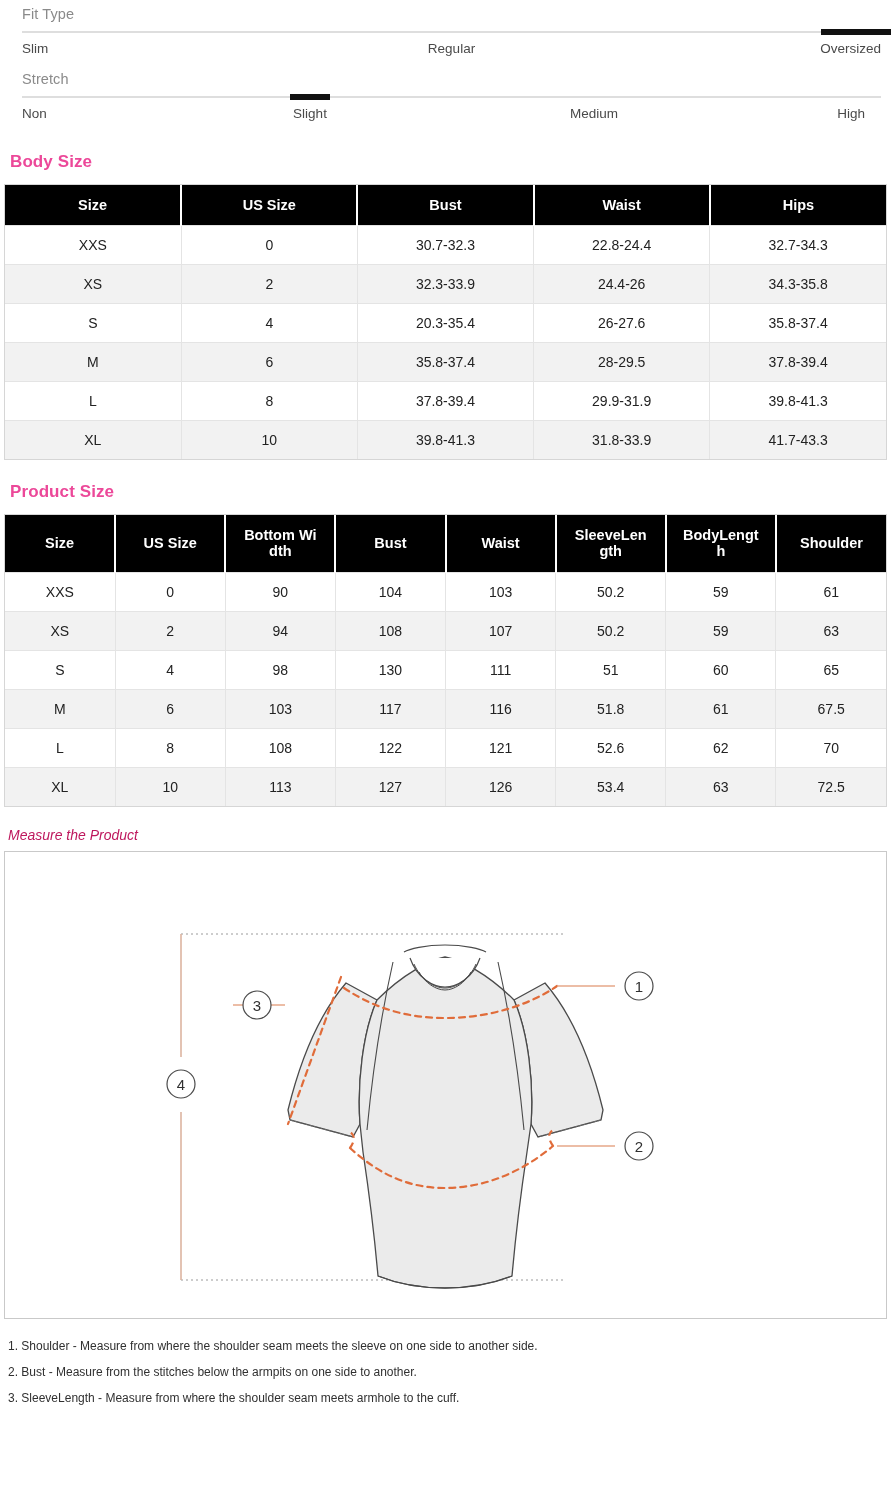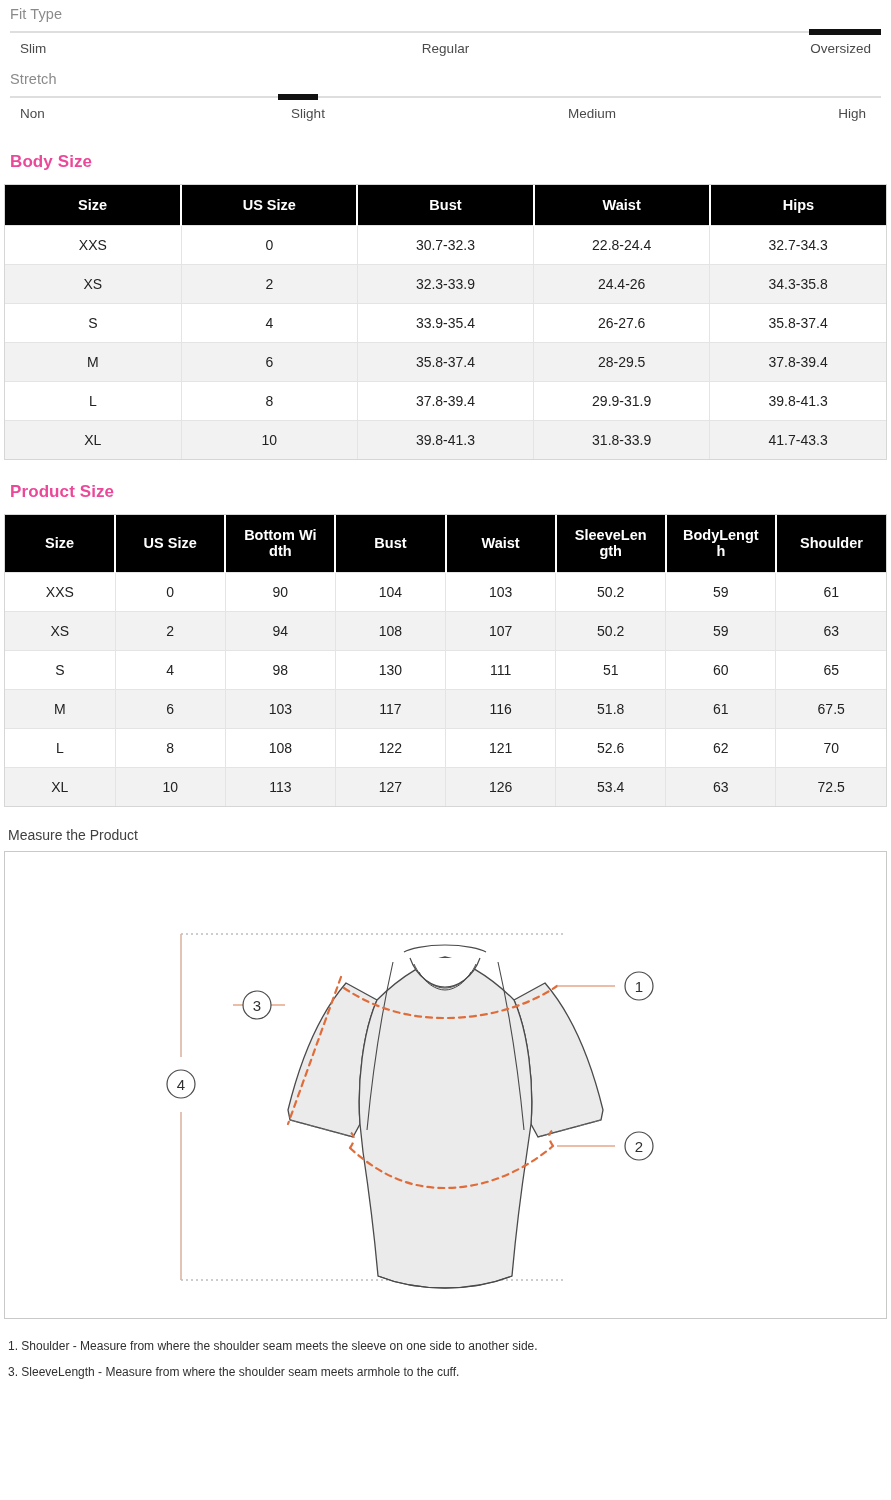--- a/index.html
+++ b/index.html
@@ -6,21 +6,21 @@
   html, body {
     width: 891px;
     background: #ffffff;
     font-family: "Liberation Sans", sans-serif;
     -webkit-font-smoothing: antialiased;
   }
   body { width: 891px; height: 1500px; overflow: hidden; position: relative; }
 
   
   .sliders { padding: 0; }
-  .slider-group { position: relative; }
+  .slider-group { position: relative; padding-left: 12px; }
   .slider-title {
     font-size: 14.5px;
     color: #8a8a8a;
     padding: 6px 10px 9px 10px;
     letter-spacing: .1px;
   }
   .slider-track {
     position: relative;
     height: 2px;
     background: #dedede;
@@ -28,21 +28,21 @@
   }
   .slider-thumb {
     position: absolute;
     top: -2px;
     height: 6px;
     background: #111111;
   }
   .slider-labels {
     position: relative;
     height: 32px;
-    margin: 0 20px;
+    margin: 0 10px;
     text-align: right;
   }
   .slider-labels span {
     position: absolute;
     top: 8px;
     font-size: 13.5px;
     color: #4a4a4a;
     white-space: nowrap;
   }
 
@@ -85,21 +85,22 @@
     border-right: 1px solid #e4e4e4;
     border-top: 1px solid #e4e4e4;
   }
   tbody td:last-child { border-right: none; }
   tbody tr:nth-child(even) { background: #f2f2f2; }
   tbody tr:nth-child(odd)  { background: #ffffff; }
 
   
   .measure-label {
     font-size: 14px;
-    color: #404040;
+    font-style: italic;
+    color: #be185d;
     padding: 20px 8px 8px 8px;
   }
   .diagram-box {
     margin: 0 4px;
     border: 1px solid #c9c9c9;
     height: 468px;
     position: relative;
     background: #ffffff;
     overflow: hidden;
   }
@@ -134,21 +135,21 @@
 
   <div class="slider-group">
     <div class="slider-title">Stretch</div>
     <div class="slider-track">
       <div class="slider-thumb" style="left: 268px; width: 40px;"></div>
     </div>
     <div class="slider-labels">
       <span style="left:0;">Non</span>
       <span style="left:288px; transform:translateX(-50%);">Slight</span>
       <span style="left:572px; transform:translateX(-50%);">Medium</span>
-      <span style="right:5px;">High</span>
+      <span style="right:16px;">High</span>
     </div>
   </div>
 
 </div>
 
 <div class="section-title">Body Size</div>
 <div class="table-wrap">
   <table>
     <thead>
       <tr id="bs-head">
@@ -170,21 +171,21 @@
         <tr>
           <td>XS</td>
           <td>2</td>
           <td>32.3-33.9</td>
           <td>24.4-26</td>
           <td>34.3-35.8</td>
         </tr>
         <tr>
           <td>S</td>
           <td>4</td>
-          <td>33.9-35.4</td>
+          <td>20.3-35.4</td>
           <td>26-27.6</td>
           <td>35.8-37.4</td>
         </tr>
         <tr>
           <td>M</td>
           <td>6</td>
           <td>35.8-37.4</td>
           <td>28-29.5</td>
           <td>37.8-39.4</td>
         </tr>
@@ -353,14 +354,15 @@
     <g>
       <circle cx="176" cy="232" r="14" fill="#ffffff" stroke="#4a4a4a" stroke-width="1.2"></circle>
       <text x="176" y="238" text-anchor="middle" font-family="Liberation Sans, sans-serif" font-size="15" fill="#303030">4</text>
     </g>
 
   </svg>
 </div>
 
 <ul class="notes" id="notes-list">
     <li>1. Shoulder - Measure from where the shoulder seam meets the sleeve on one side to another side.</li>
+    <li>2. Bust - Measure from the stitches below the armpits on one side to another.</li>
     <li>3. SleeveLength - Measure from where the shoulder seam meets armhole to the cuff.</li>
   </ul>
 
 </body></html>

